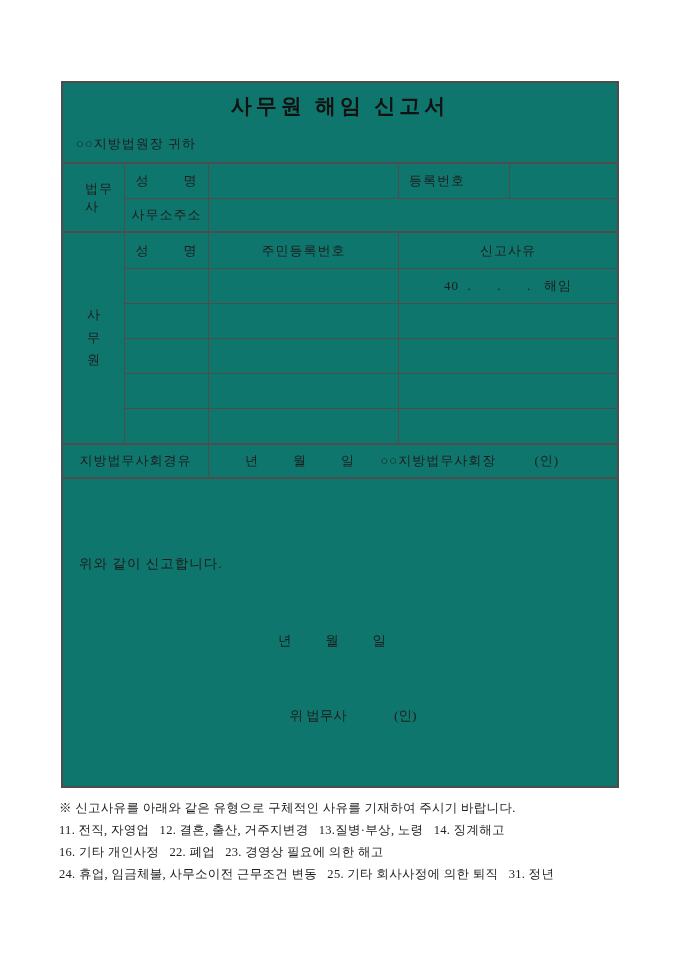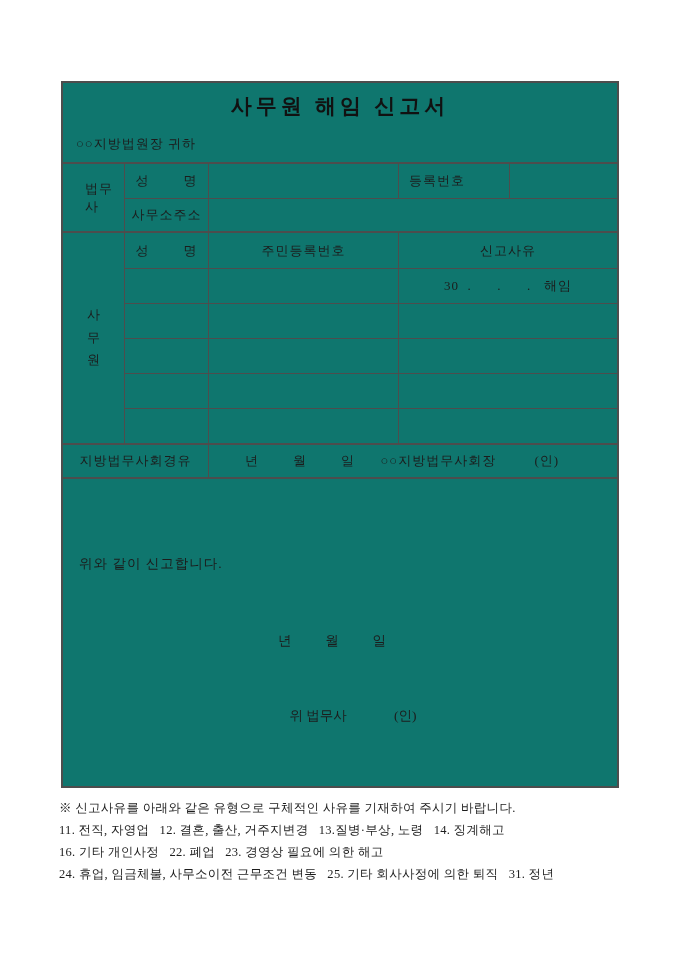--- a/index.html
+++ b/index.html
@@ -77,21 +77,21 @@
   <div class="sec t2">
     <div class="cell center group">
       <span class="vertical">사무원</span>
     </div>
     <div class="cell center pre bl">성        명</div>
     <div class="cell center bl">주민등록번호</div>
     <div class="cell center bl">신고사유</div>
 
     <div class="cell bl bt"></div>
     <div class="cell bl bt"></div>
-    <div class="cell center pre bl bt">30  .      .      .   해임</div>
+    <div class="cell center pre bl bt">40  .      .      .   해임</div>
 
     <div class="cell bl bt"></div>
     <div class="cell bl bt"></div>
     <div class="cell center pre bl bt"></div>
 
     <div class="cell bl bt"></div>
     <div class="cell bl bt"></div>
     <div class="cell center pre bl bt"></div>
 
     <div class="cell bl bt"></div>

